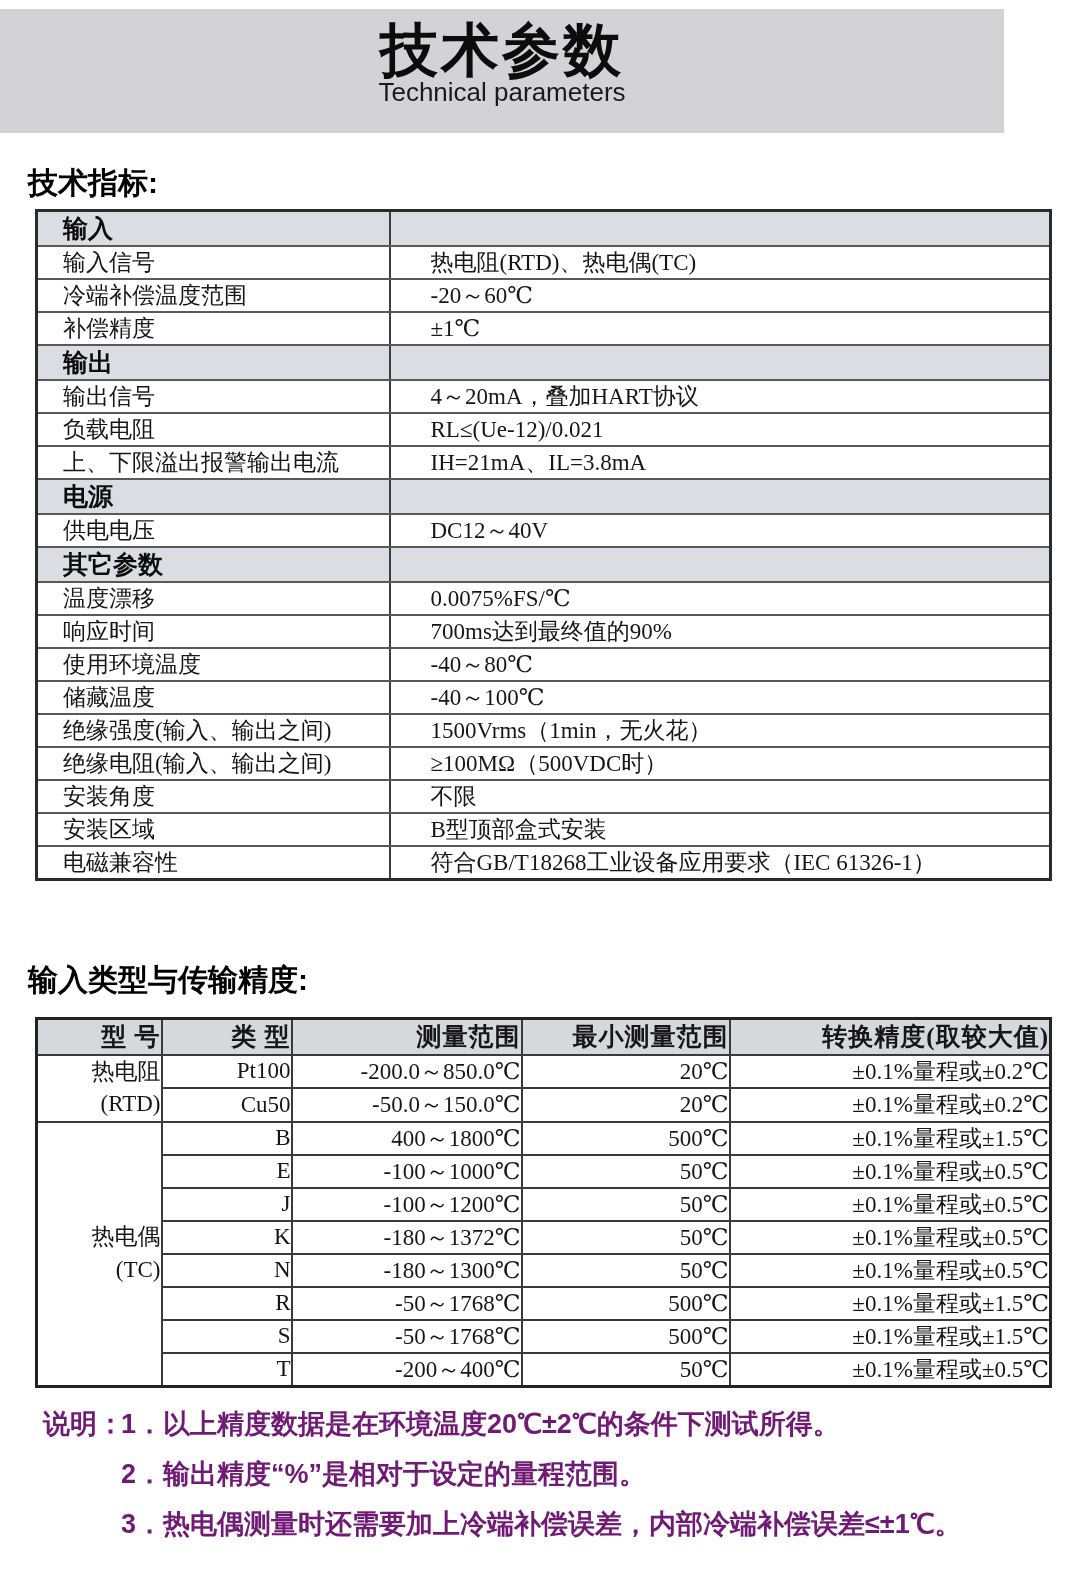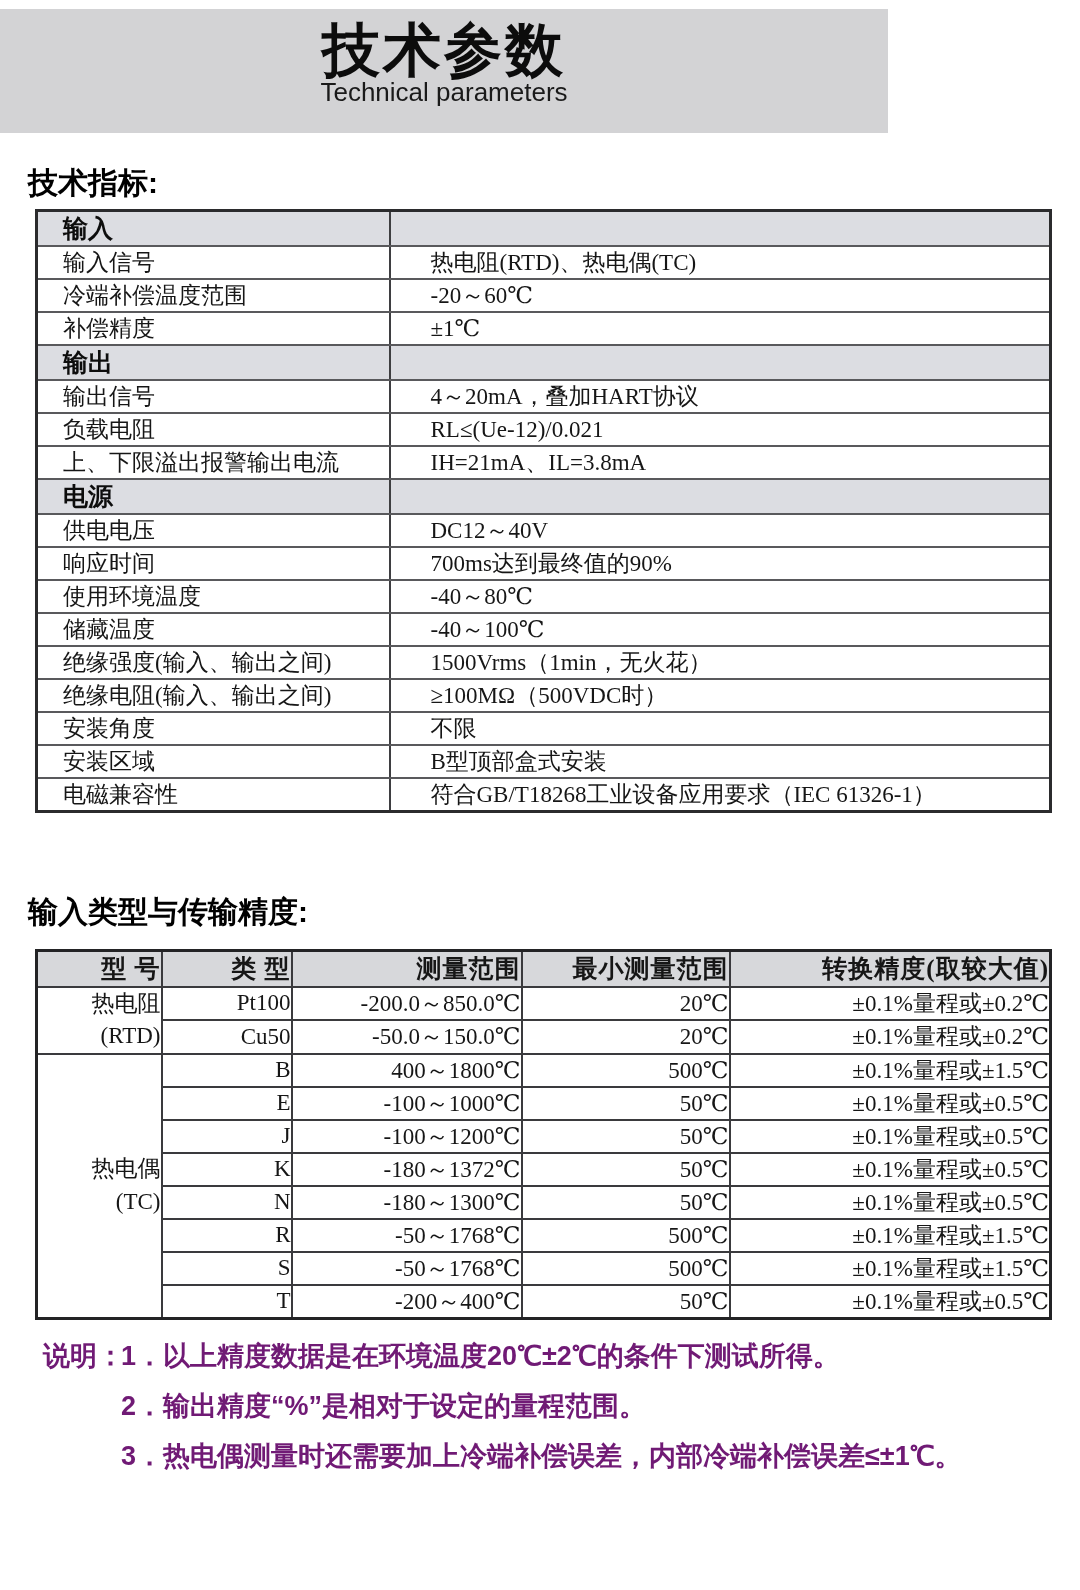--- a/index.html
+++ b/index.html
@@ -7,21 +7,21 @@
     width: 1080px;
     background: #ffffff;
     font-family: "Liberation Sans", sans-serif;
     color: #111111;
   }
   body { height: 1590px; overflow: hidden; }
 
   
   .banner {
     margin-top: 9px;
-    width: 888px;
+    width: 1004px;
     height: 124px;
     background: #d3d3d5;
     text-align: center;
   }
   .banner-title {
     padding-top: 10px;
     font-size: 58px;
     font-weight: 900;
     letter-spacing: 3px;
     line-height: 1.08;
@@ -166,20 +166,28 @@
         <td class="c1">上、下限溢出报警输出电流</td>
         <td class="c2">IH=21mA、IL=3.8mA</td>
       </tr>
       <tr class="section-row">
         <td class="c1 section-label">电源</td>
         <td class="c2"></td>
       </tr>
       <tr>
         <td class="c1">供电电压</td>
         <td class="c2">DC12～40V</td>
+      </tr>
+      <tr class="section-row">
+        <td class="c1 section-label">其它参数</td>
+        <td class="c2"></td>
+      </tr>
+      <tr>
+        <td class="c1">温度漂移</td>
+        <td class="c2">0.0075%FS/℃</td>
       </tr>
       <tr>
         <td class="c1">响应时间</td>
         <td class="c2">700ms达到最终值的90%</td>
       </tr>
       <tr>
         <td class="c1">使用环境温度</td>
         <td class="c2">-40～80℃</td>
       </tr>
       <tr>

